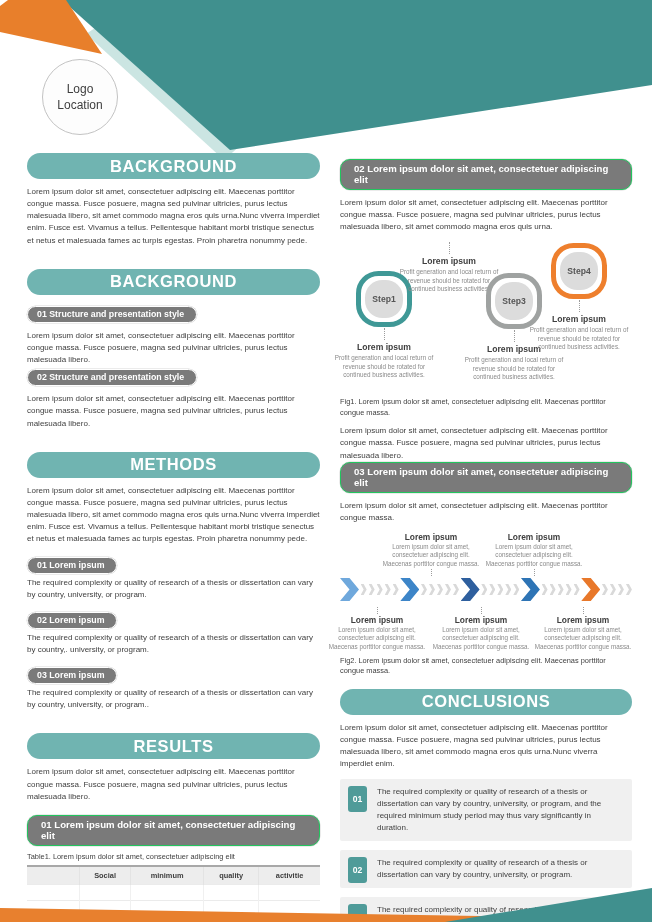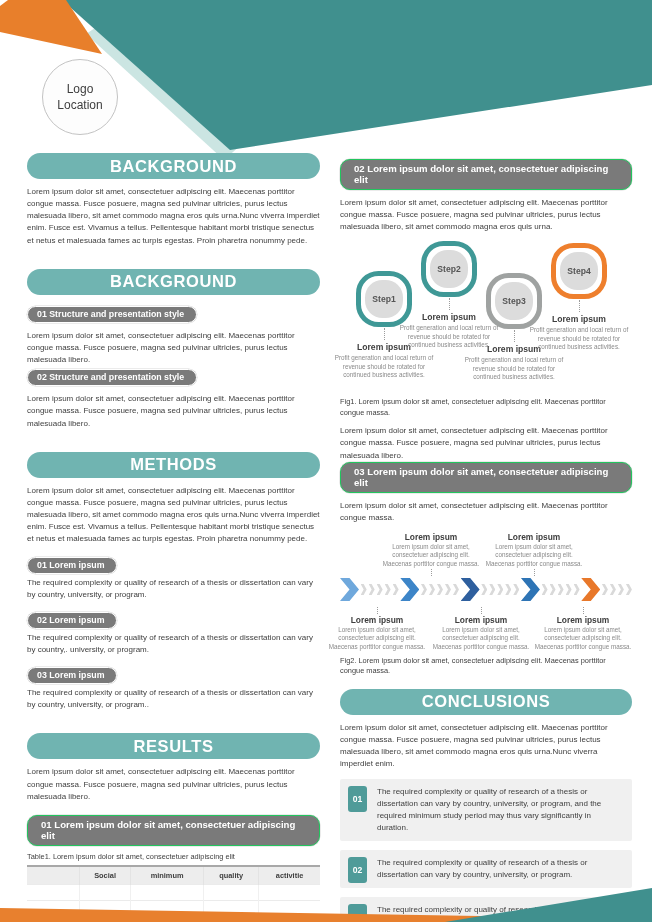--- a/index.html
+++ b/index.html
@@ -150,23 +150,20 @@
     <div class="steps">
       <div class="step" style="left:-6px;top:32px;">
         <div class="ring" style="border-color: rgb(63, 152, 150);">
           <div class="inner">Step1</div>
         </div>
         <div class="conn"></div>
         <div class="s-title">Lorem ipsum</div>
         <div class="s-desc">Profit generation and local return of revenue should be rotated for continued business activities.</div>
       </div>
       <div class="step" style="left:59px;top:2px;">
-        <div class="ring" style="border-color: rgb(63, 152, 150);">
-          <div class="inner">Step2</div>
-        </div>
         <div class="conn"></div>
         <div class="s-title">Lorem ipsum</div>
         <div class="s-desc">Profit generation and local return of revenue should be rotated for continued business activities.</div>
       </div>
       <div class="step" style="left:124px;top:34px;">
         <div class="ring" style="border-color: rgb(159, 162, 161); align-items: center;">
           <div class="inner">Step3</div>
         </div>
         <div class="conn"></div>
         <div class="s-title">Lorem ipsum</div>

